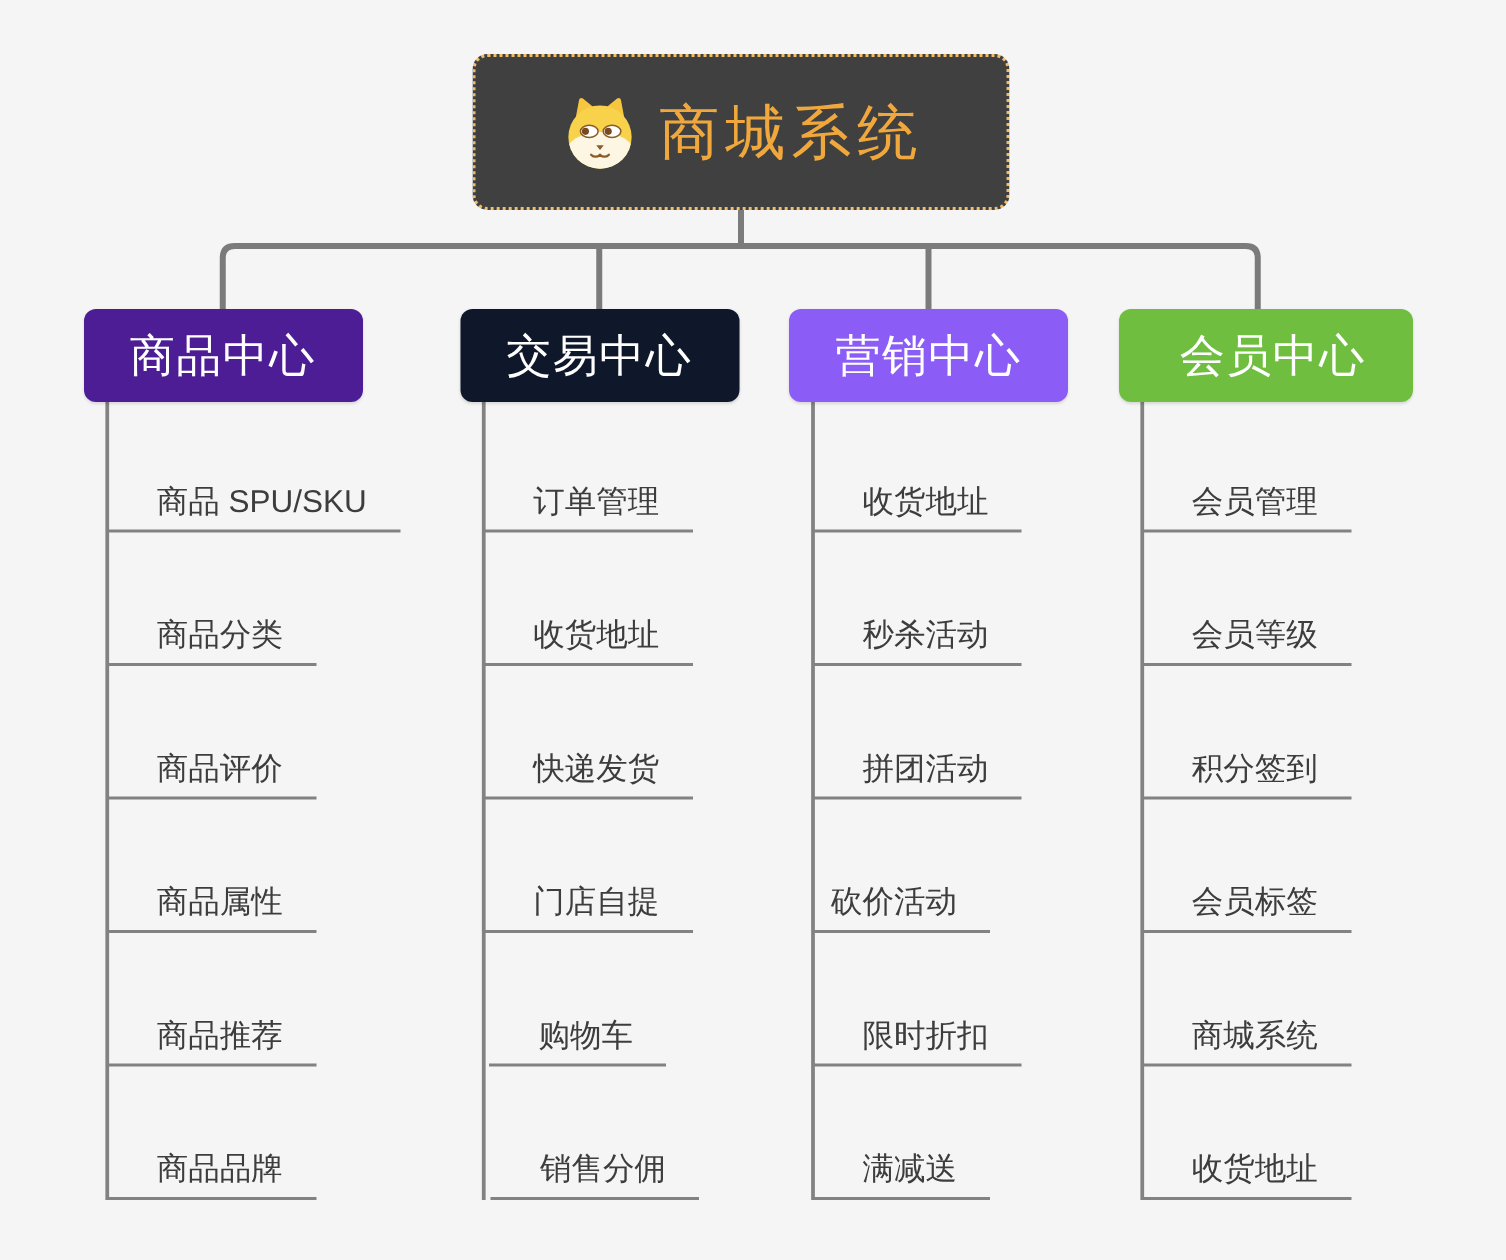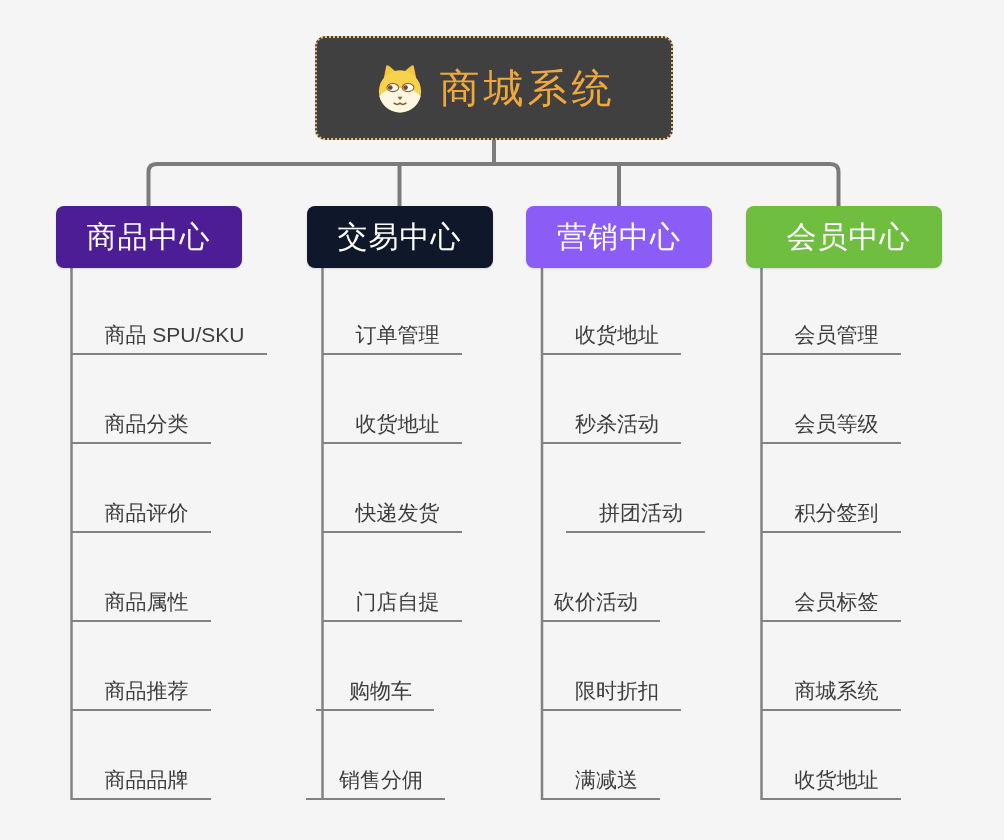--- a/index.html
+++ b/index.html
@@ -71,26 +71,26 @@
       <div class="leaf" style="left: 71.5px; top: 406px; color: rgb(61, 61, 61); border-bottom-color: rgb(130, 130, 130);">商品分类</div>
       <div class="leaf" style="left: 71.5px; top: 495px; color: rgb(61, 61, 61); border-bottom-color: rgb(130, 130, 130);">商品评价</div>
       <div class="leaf" style="left: 71.5px; top: 584px; color: rgb(61, 61, 61); border-bottom-color: rgb(130, 130, 130);">商品属性</div>
       <div class="leaf" style="left: 71.5px; top: 673px; color: rgb(61, 61, 61); border-bottom-color: rgb(130, 130, 130);">商品推荐</div>
       <div class="leaf" style="left: 71.5px; top: 762px; color: rgb(61, 61, 61); border-bottom-color: rgb(130, 130, 130);">商品品牌</div>
       <div class="branch-header" style="left: 306.5px; background: #0f172a;">交易中心</div>
       <div class="leaf" style="left: 322.5px; top: 317px; color: rgb(61, 61, 61); border-bottom-color: rgb(130, 130, 130);">订单管理</div>
       <div class="leaf" style="left: 322.5px; top: 406px; color: rgb(61, 61, 61); border-bottom-color: rgb(130, 130, 130);">收货地址</div>
       <div class="leaf" style="left: 322.5px; top: 495px; color: rgb(61, 61, 61); border-bottom-color: rgb(130, 130, 130);">快递发货</div>
       <div class="leaf" style="left: 322.5px; top: 584px; color: rgb(61, 61, 61); border-bottom-color: rgb(130, 130, 130);">门店自提</div>
-      <div class="leaf" style="left: 316px; top: 673px; color: rgb(61, 61, 61); border-bottom-color: rgb(130, 130, 130);">购物车</div>
-      <div class="leaf" style="left: 306px; top: 762px; color: rgb(61, 61, 61); border-bottom-color: rgb(130, 130, 130);">销售分佣</div>
+      <div class="leaf" style="left: 326px; top: 673px; color: rgb(61, 61, 61); border-bottom-color: rgb(130, 130, 130);">购物车</div>
+      <div class="leaf" style="left: 327px; top: 762px; color: rgb(61, 61, 61); border-bottom-color: rgb(130, 130, 130);">销售分佣</div>
       <div class="branch-header" style="left: 526px; background: #8b5cf6;">营销中心</div>
       <div class="leaf" style="left: 542px; top: 317px; color: rgb(61, 61, 61); border-bottom-color: rgb(130, 130, 130);">收货地址</div>
       <div class="leaf" style="left: 542px; top: 406px; color: rgb(61, 61, 61); border-bottom-color: rgb(130, 130, 130);">秒杀活动</div>
-      <div class="leaf" style="left: 542px; top: 495px; color: rgb(61, 61, 61); border-bottom-color: rgb(130, 130, 130); margin-left: 24px;">拼团活动</div>
+      <div class="leaf" style="left: 542px; top: 495px; color: rgb(61, 61, 61); border-bottom-color: rgb(130, 130, 130);">拼团活动</div>
       <div class="leaf" style="left: 542px; top: 584px; color: rgb(61, 61, 61); border-bottom-color: rgb(130, 130, 130); padding-left: 12px;">砍价活动</div>
       <div class="leaf" style="left: 542px; top: 673px; color: rgb(61, 61, 61); border-bottom-color: rgb(130, 130, 130);">限时折扣</div>
       <div class="leaf" style="left: 542px; top: 762px; color: rgb(61, 61, 61); border-bottom-color: rgb(130, 130, 130);">满减送</div>
       <div class="branch-header" style="left: 745.5px; background: rgb(111, 190, 64); padding-left: 10px;">会员中心</div>
       <div class="leaf" style="left: 761.5px; top: 317px; color: rgb(61, 61, 61); border-bottom-color: rgb(130, 130, 130);">会员管理</div>
       <div class="leaf" style="left: 761.5px; top: 406px; color: rgb(61, 61, 61); border-bottom-color: rgb(130, 130, 130);">会员等级</div>
       <div class="leaf" style="left: 761.5px; top: 495px; color: rgb(61, 61, 61); border-bottom-color: rgb(130, 130, 130);">积分签到</div>
       <div class="leaf" style="left: 761.5px; top: 584px; color: rgb(61, 61, 61); border-bottom-color: rgb(130, 130, 130);">会员标签</div>
       <div class="leaf" style="left: 761.5px; top: 673px; color: rgb(61, 61, 61); border-bottom-color: rgb(130, 130, 130);">商城系统</div>
       <div class="leaf" style="left: 761.5px; top: 762px; color: rgb(61, 61, 61); border-bottom-color: rgb(130, 130, 130);">收货地址</div>

